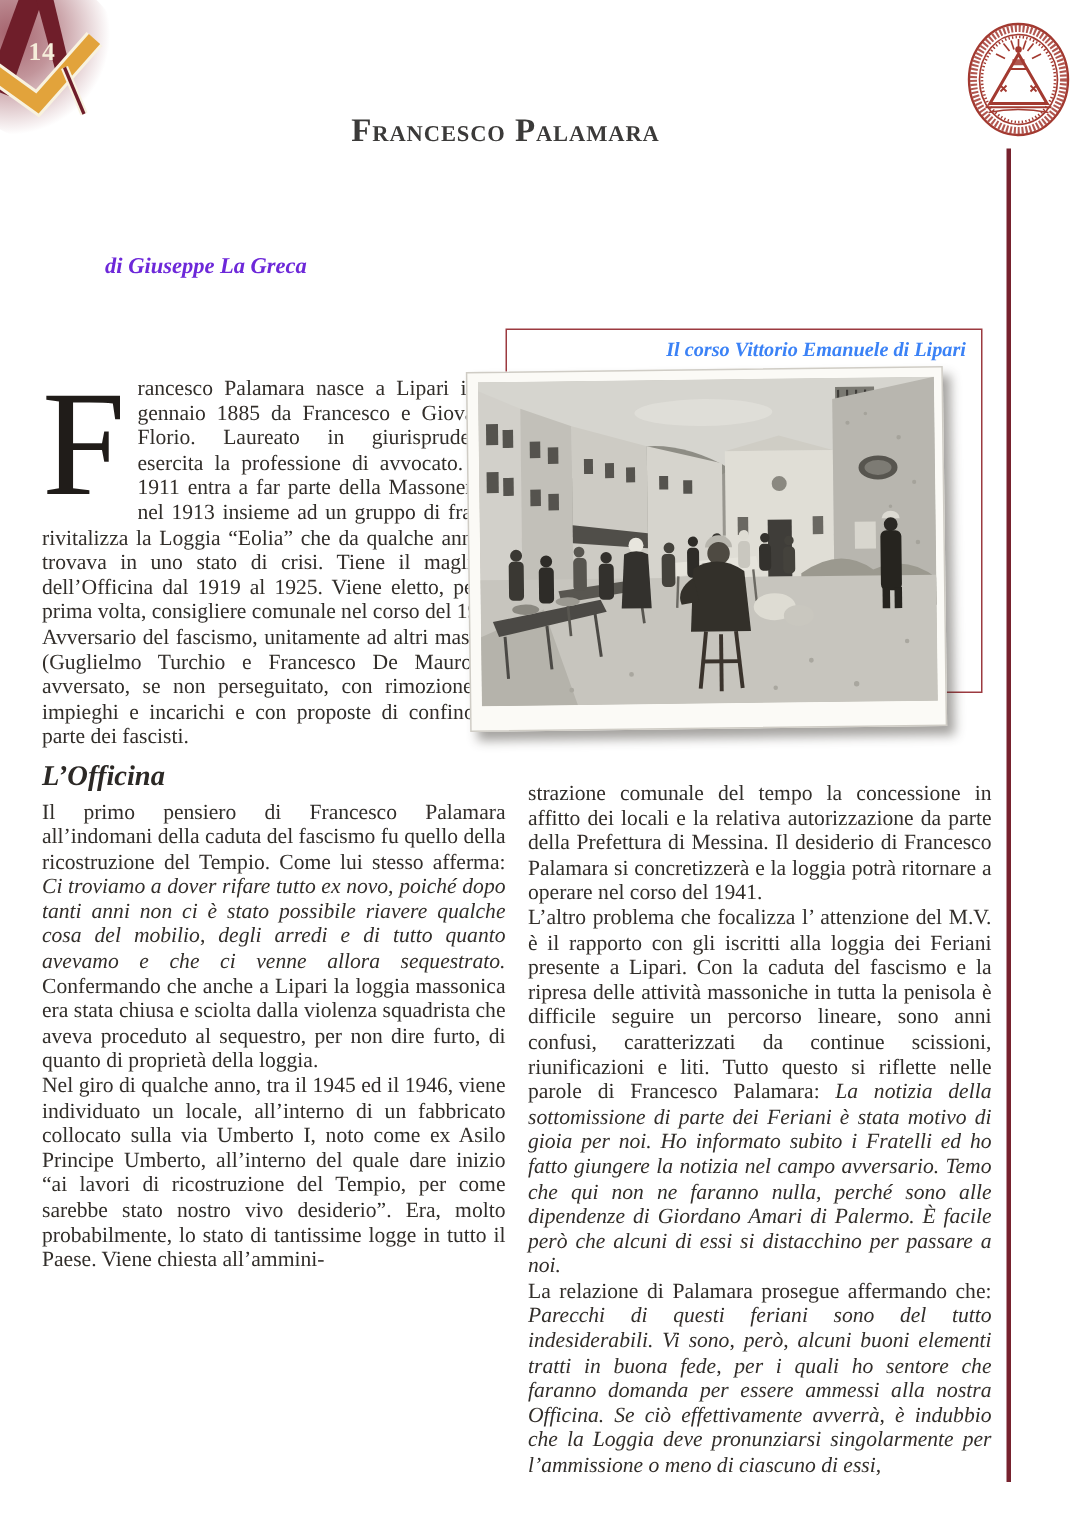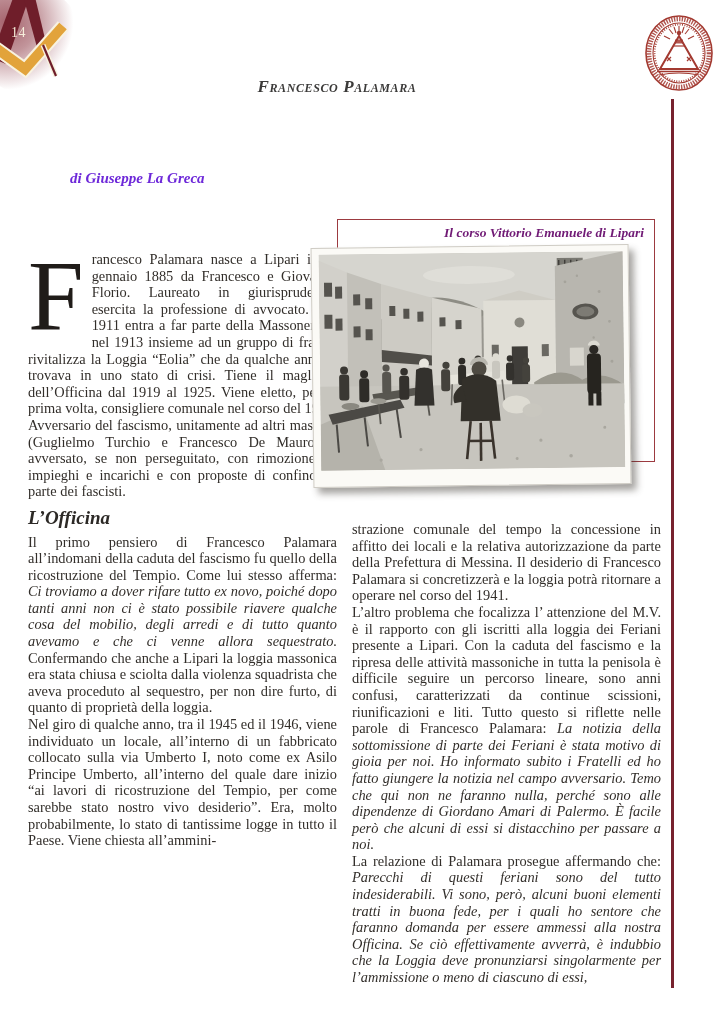--- a/index.html
+++ b/index.html
@@ -8,49 +8,49 @@
     width:724px;height:1024px;
     background:#ffffff;
     overflow:hidden;
     font-family:"Liberation Serif","DejaVu Serif",serif;
     color:#322e2a;
   }
   
   #emblem{position:absolute;left:0;top:0;width:104px;height:118px;}
   #page-number{
     position:absolute;left:11px;top:25px;width:26px;
-    font-size:14px;font-weight:normal;color:#f6eedb;text-align:left;
+    font-size:17px;font-weight:bold;color:#f6eedb;text-align:right;
     letter-spacing:.5px;
   }
   #seal{position:absolute;left:643px;top:13px;width:72px;height:80px;}
   #right-rule{
     position:absolute;left:671px;top:99px;width:3px;height:889px;
     background:#77222e;
   }
   #title-block{
     position:absolute;left:28px;top:74px;width:618px;
     text-align:center;color:#3b3a39;
   }
   #title-block .tline{
     font-variant:small-caps;font-weight:700;
-    font-size:17px;line-height:26px;letter-spacing:.6px;font-style:italic;
+    font-size:22px;line-height:26px;letter-spacing:.6px;
   }
   #byline{
     position:absolute;left:70px;top:170px;
     font-size:15px;font-style:italic;font-weight:bold;color:#6d28d9;
   }
   
   #caption-box{
     position:absolute;left:337px;top:219px;width:318px;height:243px;
     border:1.6px solid #9c3a40;box-sizing:border-box;z-index:1;
     background:#fff;
   }
   #photo-caption{
     margin:0;padding:5px 10px 0 0;text-align:right;
-    font-size:13.5px;font-style:italic;font-weight:bold;color:#701a75;
+    font-size:13.5px;font-style:italic;font-weight:bold;color:#3b82f6;
   }
   #photo-frame{
     position:absolute;left:312px;top:246px;width:318px;z-index:2;
     background:#fbfaf6;box-sizing:border-box;
     padding:6px 7px 16px 7px;
     border:1px solid #cfccc5;
     box-shadow:5px 6px 7px rgba(55,50,45,.45);
     transform:rotate(-0.7deg);
   }
   #photo-frame svg{display:block;}

